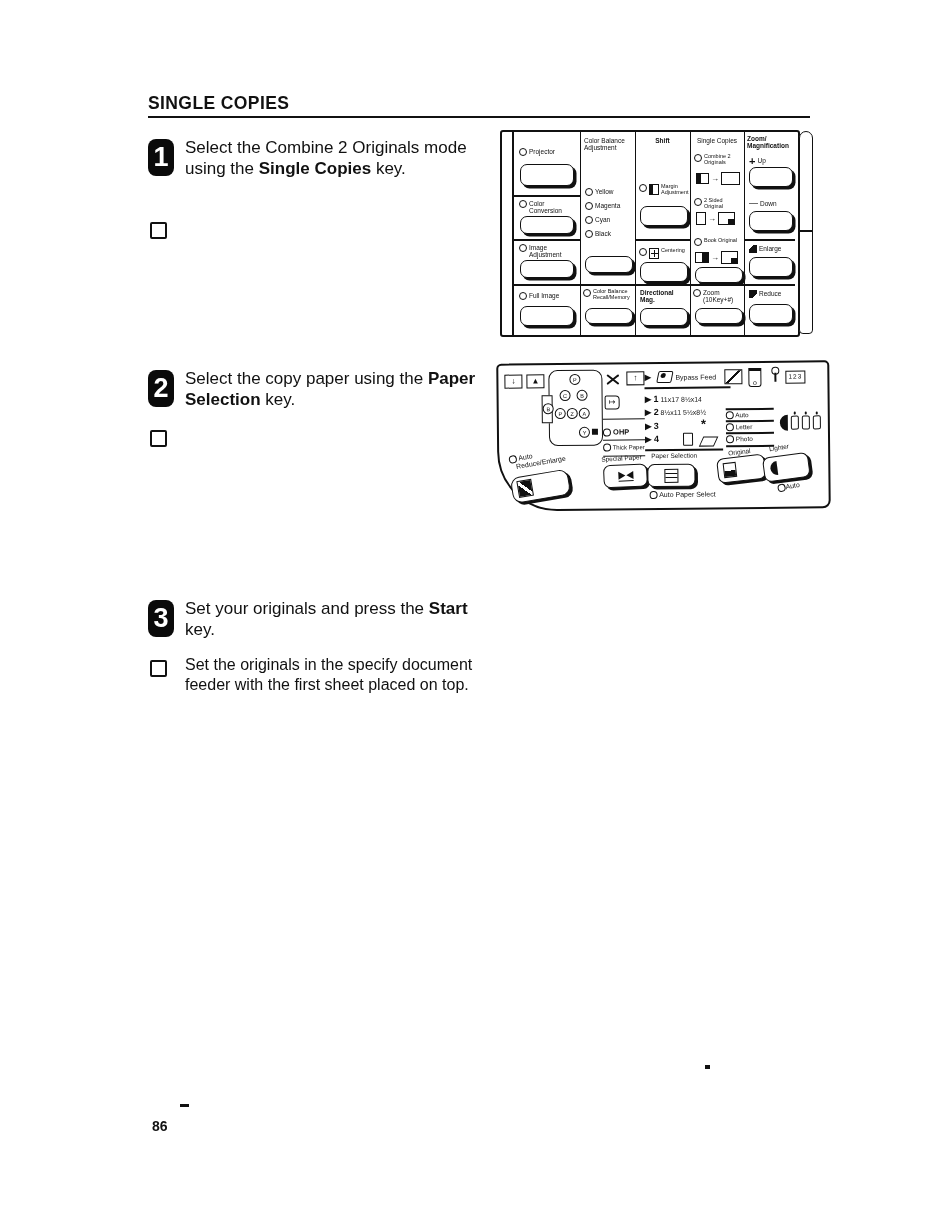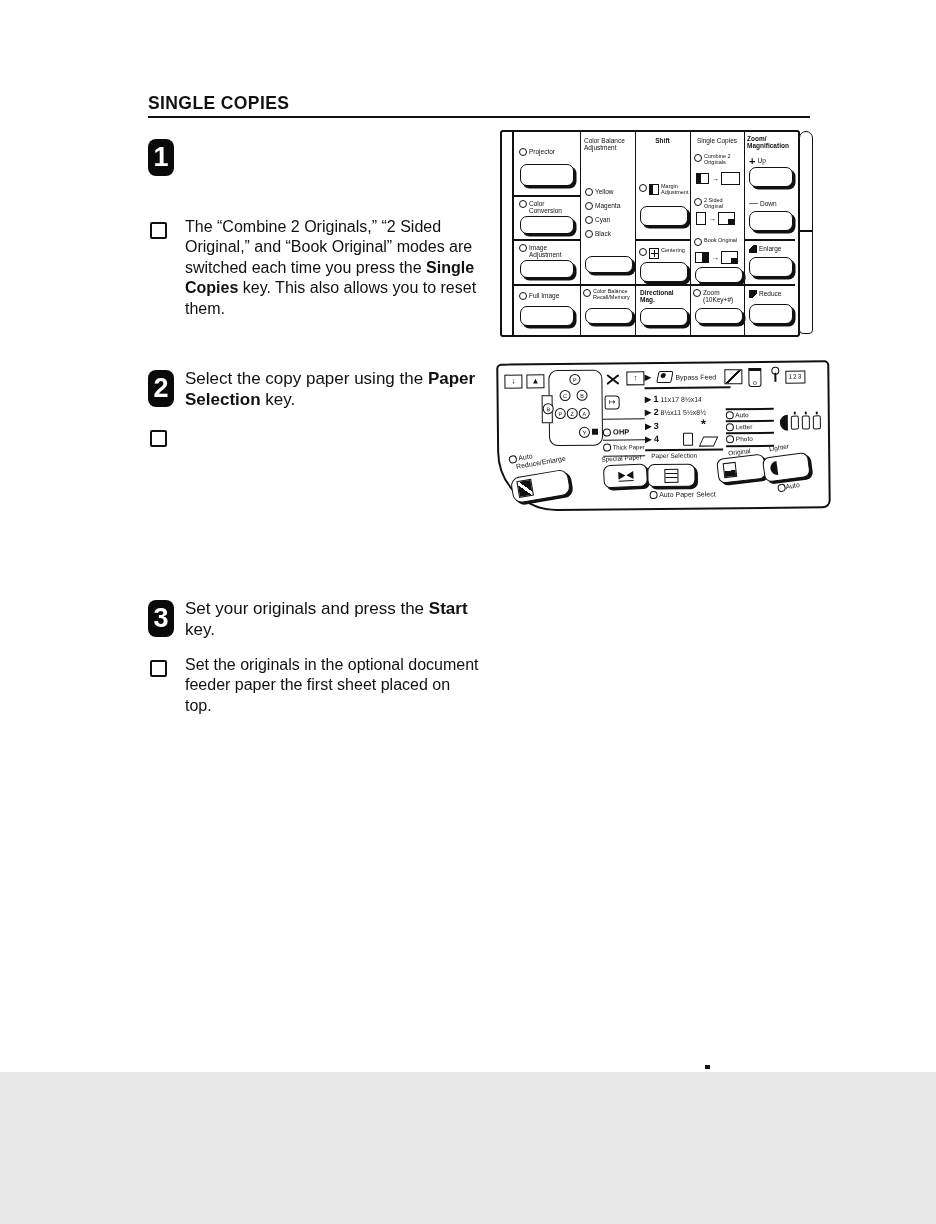--- a/index.html
+++ b/index.html
@@ -1,16 +1,16 @@
 <!DOCTYPE html>
 <html><head>
 <meta charset="utf-8">
 <style>
   html,body{margin:0;padding:0;background:#e8e8e8;}
-  .page{position:relative;width:936px;height:1072px;background:#ffffff;overflow:hidden;
+  .page{position:relative;width:936px;height:1224px;background:#ffffff;overflow:hidden;
         font-family:"Liberation Sans",sans-serif;color:#111;}
   .abs{position:absolute;}
 
   
   .doc-head{font-weight:bold;font-size:17.5px;letter-spacing:.4px;}
   .head-rule{background:#111;height:2px;}
   .step-badge{width:26px;height:37px;background:#0a0a0a;color:#fff;border-radius:8px;
               display:flex;align-items:center;justify-content:center;
               font-size:27px;font-weight:bold;}
   .step-text{font-size:17px;line-height:1.25;width:292px;}
@@ -84,34 +84,34 @@
 </style>
 </head>
 <body>
 
 <div class="page">
 
   <div class="abs doc-head" style="left:148px;top:93px;">SINGLE COPIES</div>
   <div class="abs head-rule" style="left:148px;top:116px;width:662px;"></div>
 
   <div class="abs step-badge" style="left:148px;top:139px;">1</div>
+  <div class="abs step-text" style="left:185px;top:137px;"><span>Select the Combine 2 Originals mode using the </span><b>Single Copies</b><span> key.</span></div>
 
   <div class="abs note-bullet" style="left:150px;top:222px;"></div>
-  <div class="abs note-text" style="left:185px;top:217px;"><span>The “Combine 2 Originals,” “2 Sided Original,” and “Book Original” modes are switched each time you press the </span><b>Single Copies</b><span> key.  This also allows you to reset them.</span></div>
 
   <div class="abs step-badge" style="left:148px;top:370px;">2</div>
   <div class="abs step-text" style="left:185px;top:368px;"><span>Select the copy paper using the </span><b>Paper Selection</b><span> key.</span></div>
 
   <div class="abs note-bullet" style="left:150px;top:430px;"></div>
 
   <div class="abs step-badge" style="left:148px;top:600px;">3</div>
   <div class="abs step-text" style="left:185px;top:598px;"><span>Set your originals and press the </span><b>Start</b><span> key.</span></div>
 
   <div class="abs note-bullet" style="left:150px;top:660px;"></div>
-  <div class="abs note-text" style="left:185px;top:655px;">Set the originals in the optional document feeder paper the first sheet placed on top.</div>
+  <div class="abs note-text" style="left:185px;top:655px;">Set the originals in the specify document feeder with the first sheet placed on top.</div>
 
   <div class="abs panel" style="left:500px;top:130px;width:296px;height:203px;border-radius:3px;">
     <div class="vline" style="left:10px;"></div>
 
     <div class="p1col" style="left:12px;width:66px;">
       <div class="sep" style="left:0;right:0;top:63px;"></div>
       <div class="sep" style="left:0;right:0;top:107px;"></div>
       <div class="sep" style="left:0;right:0;top:152px;"></div>
       <div class="abs lblrow tlabel" style="left:5px;top:16px;">
           <span class="radio"></span>

